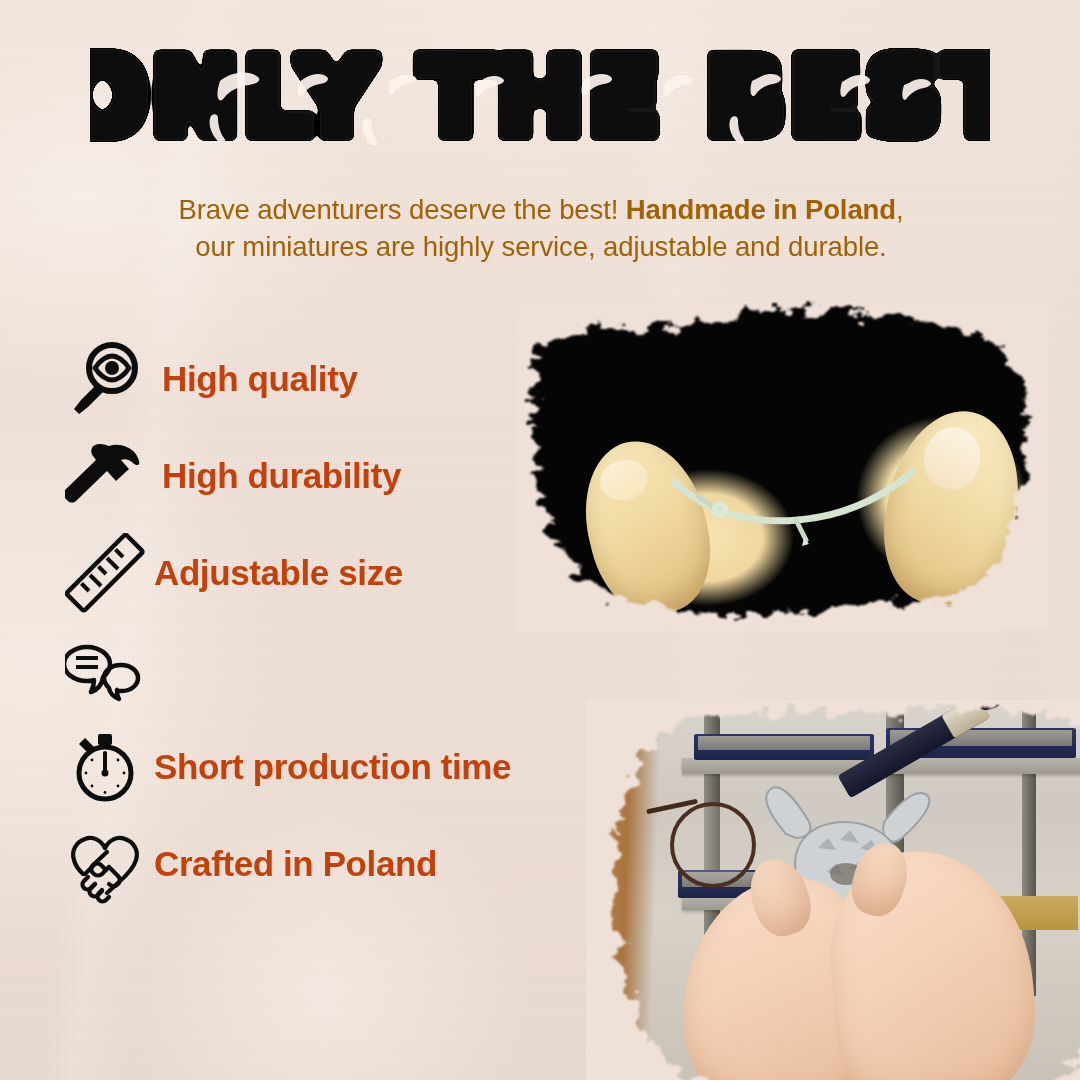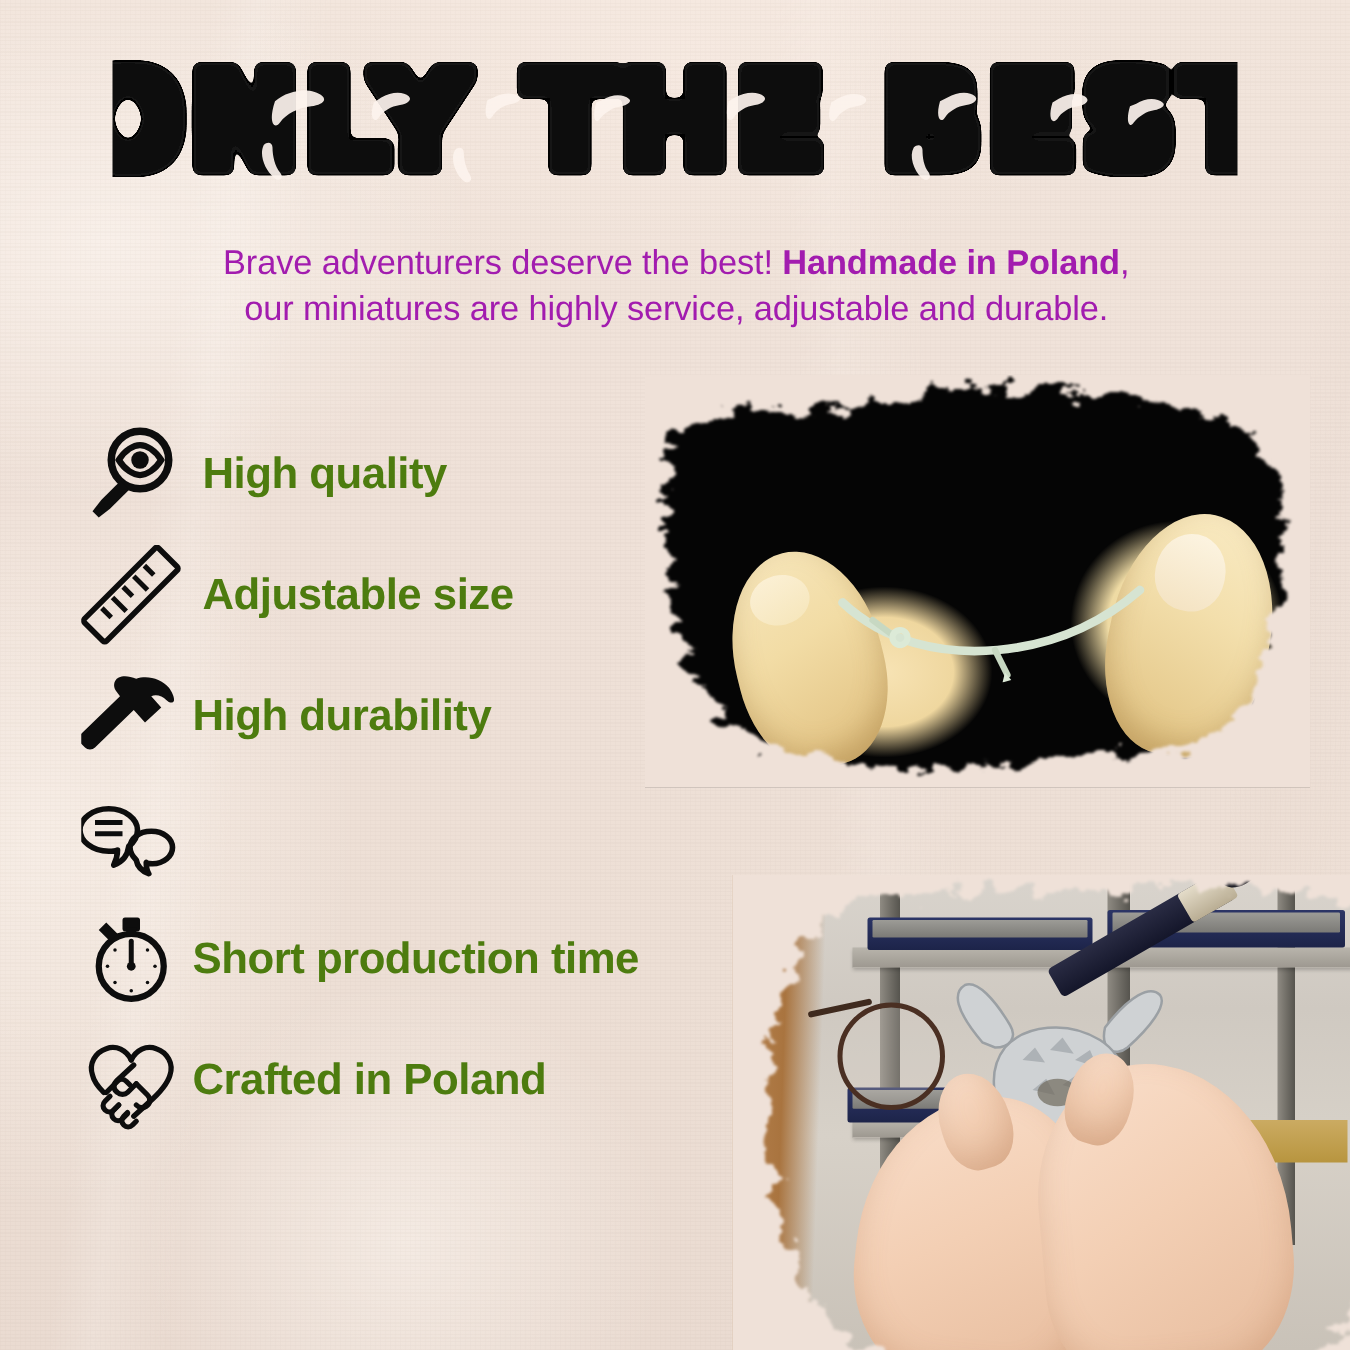--- a/index.html
+++ b/index.html
@@ -57,21 +57,21 @@
   }
   .headline svg { display:block; margin:0 auto; }
 
   
   .subtitle {
     position:absolute; left:62px; right:60px; top:192px;
     text-align:center;
     font-size:27.5px;
     line-height:1.33;
     letter-spacing:-.1px;
-    color:#a21caf;
+    color:#a16207;
     font-weight:400;
   }
   .subtitle b { font-weight:700; }
 
   
   .features {
     position:absolute;
     left:62px;
     top:330px;
     width:760px;
@@ -86,21 +86,21 @@
     height:86px;
     display:flex;
     align-items:center;
     justify-content:center;
   }
   .feature .ico svg { display:block; }
   .feature .flabel {
     font-size:35px;
     font-weight:700;
     letter-spacing:-.4px;
-    color:#4d7c0f;
+    color:#c2410c;
     white-space:nowrap;
     margin-left:6px;
   }
   .feature:nth-child(1) .flabel,
   .feature:nth-child(2) .flabel { margin-left:14px; }
 
   
   .photo {
     position:absolute;
     overflow:hidden;
@@ -295,42 +295,42 @@
           <path d="M30 29c5-8 12-12 17-12s12 4 17 12c-5 8-12 12-17 12s-12-4-17-12z" fill="none" stroke="#0d0d0d" stroke-width="5"></path>
           <circle cx="47" cy="29" r="7" fill="#0d0d0d"></circle>
         </svg>
       </span>
       <span class="flabel">High quality</span>
     </div>
 
     <div class="feature">
       <span class="ico">
         <svg width="80" height="80" viewBox="0 0 80 80">
+          <path d="M44 10c9-3 20 0 26 7 3 4 5 9 4 11-1 2-4 1-6-1-3-3-8-5-12-3l8 9-13 12-9-10-31 30c-2 2-6 2-8 0l-3-3c-2-2-2-6 0-8l31-30-3-4c-3-4-2-9 2-11 4-2 9-1 14 1z" fill="#0d0d0d"></path>
+        </svg>
+      </span>
+      <span class="flabel">High durability</span>
+    </div>
+
+    <div class="feature">
+      <span class="ico">
+        <svg width="80" height="80" viewBox="0 0 80 80">
           <g stroke="#0d0d0d" stroke-width="4.5" fill="none" stroke-linejoin="round">
             <rect x="-2" y="27" width="84" height="25" rx="2" transform="rotate(-45 40 40)"></rect>
             <g stroke-width="4">
               <line x1="16.5" y1="50.5" x2="24" y2="58"></line>
               <line x1="25" y1="42" x2="36" y2="53"></line>
               <line x1="33.5" y1="33.5" x2="41" y2="41"></line>
               <line x1="42" y1="25" x2="53" y2="36"></line>
               <line x1="50.5" y1="16.5" x2="58" y2="24"></line>
             </g>
           </g>
         </svg>
       </span>
       <span class="flabel">Adjustable size</span>
-    </div>
-
-    <div class="feature">
-      <span class="ico">
-        <svg width="80" height="80" viewBox="0 0 80 80">
-          <path d="M44 10c9-3 20 0 26 7 3 4 5 9 4 11-1 2-4 1-6-1-3-3-8-5-12-3l8 9-13 12-9-10-31 30c-2 2-6 2-8 0l-3-3c-2-2-2-6 0-8l31-30-3-4c-3-4-2-9 2-11 4-2 9-1 14 1z" fill="#0d0d0d"></path>
-        </svg>
-      </span>
-      <span class="flabel">High durability</span>
     </div>
 
     <div class="feature">
       <span class="ico">
         <svg width="80" height="80" viewBox="0 0 80 80">
           <g fill="none" stroke="#0d0d0d" stroke-width="4.5" stroke-linejoin="round">
             <path d="M46 38c0 5-3 10-7 13-1 8-6 13-12 15 2-4 3-8 3-12-2 1-5 1-7 1-13 0-23-8-23-17S10 21 23 21s23 8 23 17z" transform="translate(-1,-4)"></path>
             <path d="M72 46c0 7-7 13-16 13-2 0-4 0-5-1 0 3 0 6 2 9-5-2-9-5-10-11-3-3-5-6-5-10 0-7 7-13 17-13s17 6 17 13z" transform="translate(1,2)"></path>
             <g stroke-width="4">
               <line x1="11" y1="28" x2="33" y2="28"></line>

